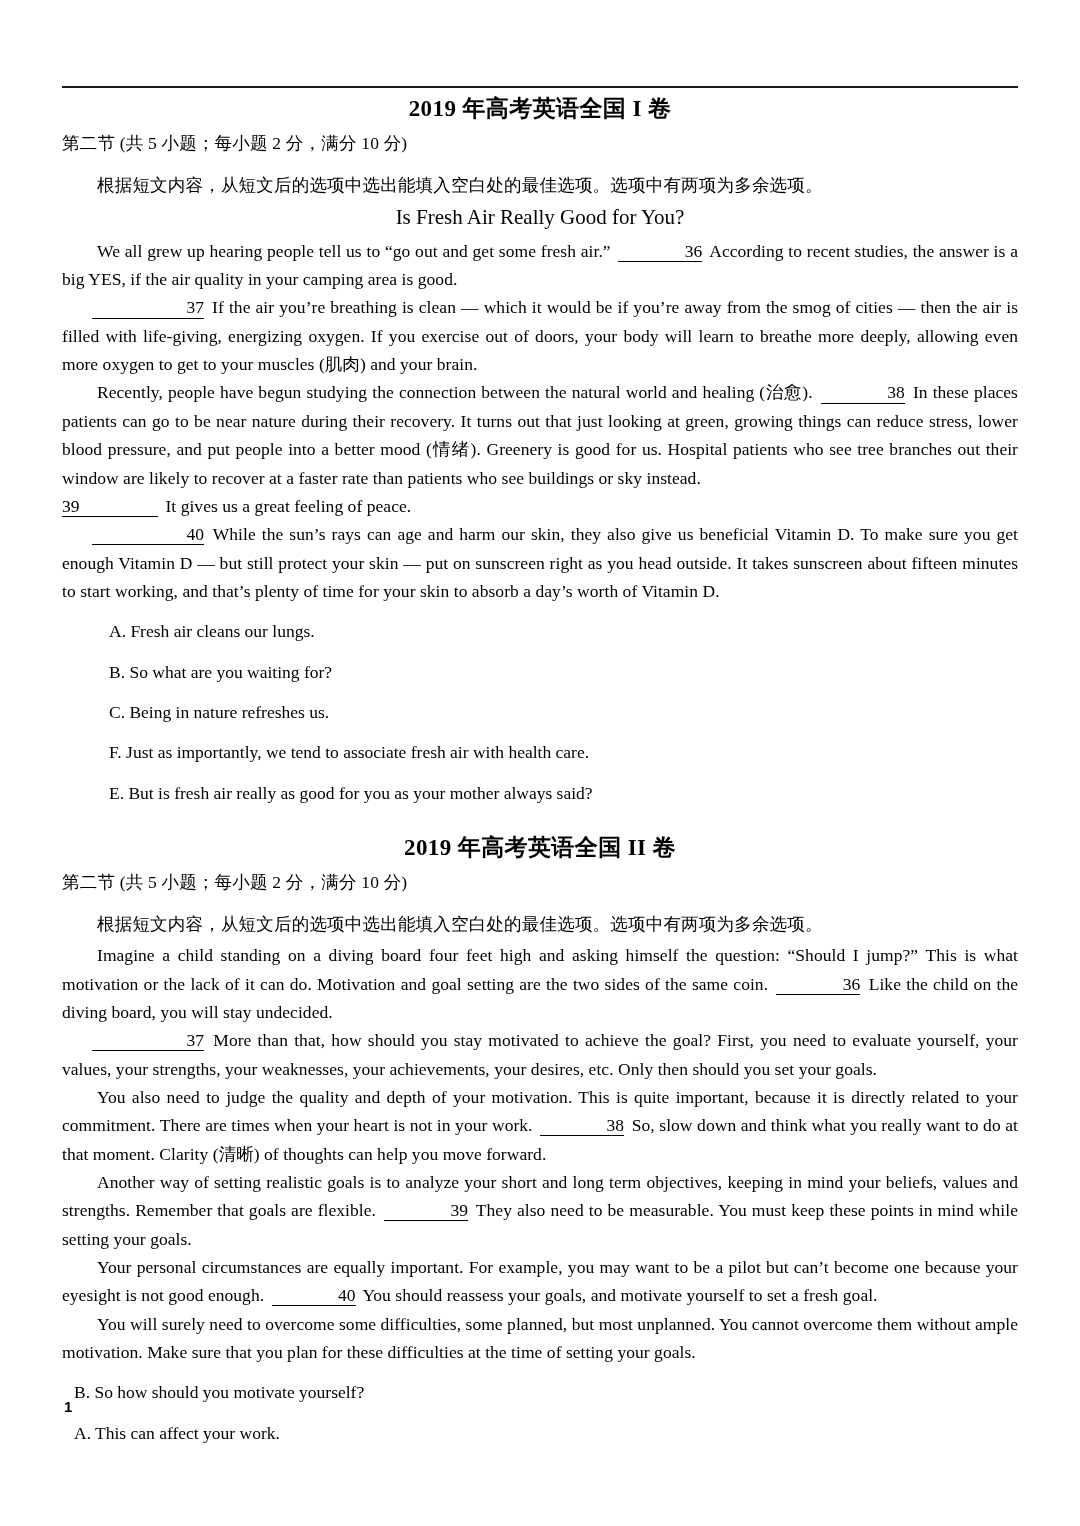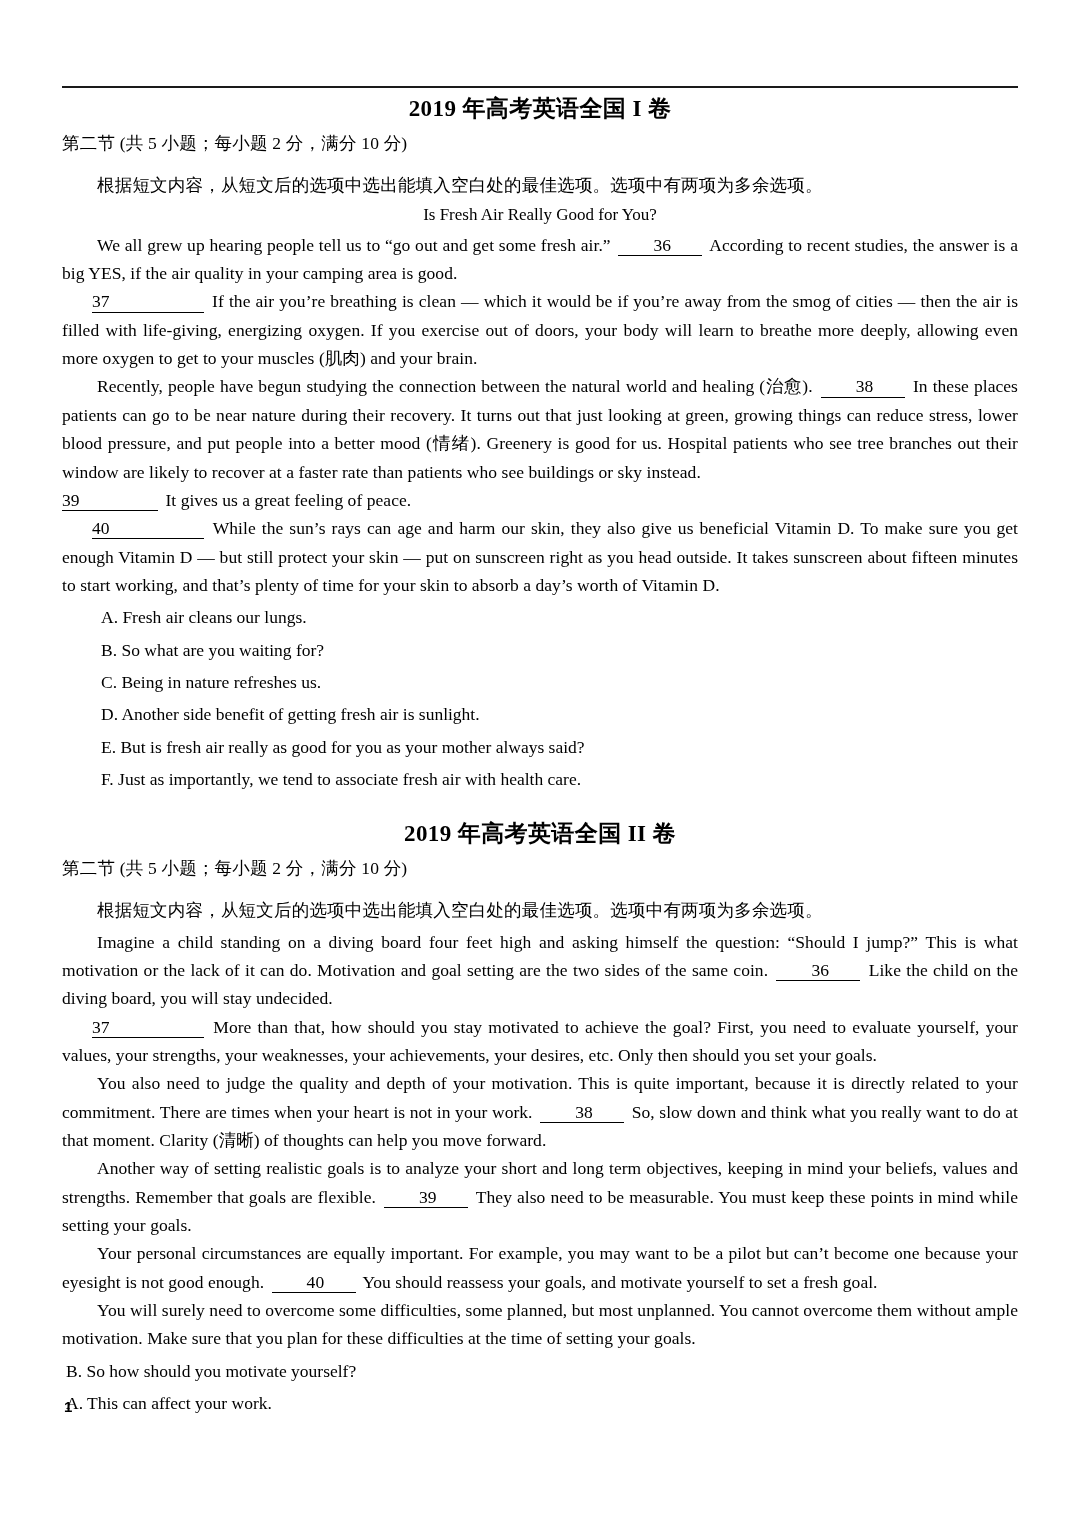--- a/index.html
+++ b/index.html
@@ -53,41 +53,41 @@
     letter-spacing: 0.2px;
   }
   .instruction {
     font-size: 17.5px;
     margin: 16px 0 3px 0;
     text-indent: 2em;
     line-height: 1.55;
     letter-spacing: 0.2px;
   }
   .passage-title {
-    font-size: 17px;
+    font-size: 21px;
     text-align: center;
     margin: 0 0 3px 0;
     line-height: 1.5;
   }
   p.para {
     font-size: 17.5px;
     line-height: 1.62;
     margin: 0;
     text-align: justify;
     text-justify: inter-word;
     text-indent: 2em;
     letter-spacing: 0.05px;
   }
   p.para.blankstart {
     text-indent: 0;
   }
   .blank {
     display: inline-block;
     border-bottom: 1.4px solid #000;
-    text-align: left;
+    text-align: right;
     min-width: 84px;
     line-height: 1.15;
     margin: 0 3px;
     vertical-align: baseline;
   }
   .blank.lead {
     min-width: 112px;
     margin-left: 30px;
   }
   .blank.flush {
@@ -96,21 +96,21 @@
     text-align: left;
   }
   ul.options {
     list-style: none;
     margin: 0;
     padding: 0;
   }
   ul.options li {
     font-size: 17.5px;
     line-height: 1.62;
-    margin: 4px;
+    margin: 12px;
     padding-left: 2em;
   }
   ul.options.flush li {
     padding-left: 0;
   }
   .page-number {
     position: absolute;
     left: 64px;
     top: 1398px;
     font-size: 15px;
@@ -132,23 +132,22 @@
           <div class="passage-title">Is Fresh Air Really Good for You?</div>
           <p class="para"><span>We all grew up hearing people tell us to “go out and get some fresh air.”</span> <span class="blank">36</span> <span>According to recent studies, the answer is a big YES, if the air quality in your camping area is good.</span> </p>
           <p class="para blankstart"><span class="blank lead">37</span> <span>If the air you’re breathing is clean — which it would be if you’re away from the smog of cities — then the air is filled with life-giving, energizing oxygen. If you exercise out of doors, your body will learn to breathe more deeply, allowing even more oxygen to get to your muscles (肌肉) and your brain.</span> </p>
           <p class="para"><span>Recently, people have begun studying the connection between the natural world and healing (治愈).</span> <span class="blank">38</span> <span>In these places patients can go to be near nature during their recovery. It turns out that just looking at green, growing things can reduce stress, lower blood pressure, and put people into a better mood (情绪). Greenery is good for us. Hospital patients who see tree branches out their window are likely to recover at a faster rate than patients who see buildings or sky instead.</span> </p>
           <p class="para blankstart"><span class="blank flush">39</span> <span>It gives us a great feeling of peace.</span> </p>
           <p class="para blankstart"><span class="blank lead">40</span> <span>While the sun’s rays can age and harm our skin, they also give us beneficial Vitamin D. To make sure you get enough Vitamin D — but still protect your skin — put on sunscreen right as you head outside. It takes sunscreen about fifteen minutes to start working, and that’s plenty of time for your skin to absorb a day’s worth of Vitamin D.</span> </p>
           <ul class="options">
             <li>A. Fresh air cleans our lungs.</li>
             <li>B. So what are you waiting for?</li>
             <li>C. Being in nature refreshes us.</li>
-            <li>D. Another side benefit of getting fresh air is sunlight.</li>
+            <li>F. Just as importantly, we tend to associate fresh air with health care.</li>
             <li>E. But is fresh air really as good for you as your mother always said?</li>
-            <li>F. Just as importantly, we tend to associate fresh air with health care.</li>
           </ul>
         </div>
         <div>
           <h1 class="doc-title second">2019 年高考英语全国 II 卷</h1>
           <div class="section-meta">第二节 (共 5 小题；每小题 2 分，满分 10 分)</div>
           <div class="instruction">根据短文内容，从短文后的选项中选出能填入空白处的最佳选项。选项中有两项为多余选项。</div>
           <p class="para"><span>Imagine a child standing on a diving board four feet high and asking himself the question: “Should I jump?” This is what motivation or the lack of it can do. Motivation and goal setting are the two sides of the same coin.</span> <span class="blank">36</span> <span>Like the child on the diving board, you will stay undecided.</span> </p>
           <p class="para blankstart"><span class="blank lead">37</span> <span>More than that, how should you stay motivated to achieve the goal? First, you need to evaluate yourself, your values, your strengths, your weaknesses, your achievements, your desires, etc. Only then should you set your goals.</span> </p>
           <p class="para"><span>You also need to judge the quality and depth of your motivation. This is quite important, because it is directly related to your commitment. There are times when your heart is not in your work.</span> <span class="blank">38</span> <span>So, slow down and think what you really want to do at that moment. Clarity (清晰) of thoughts can help you move forward.</span> </p>
           <p class="para"><span>Another way of setting realistic goals is to analyze your short and long term objectives, keeping in mind your beliefs, values and strengths. Remember that goals are flexible.</span> <span class="blank">39</span> <span>They also need to be measurable. You must keep these points in mind while setting your goals.</span> </p>

